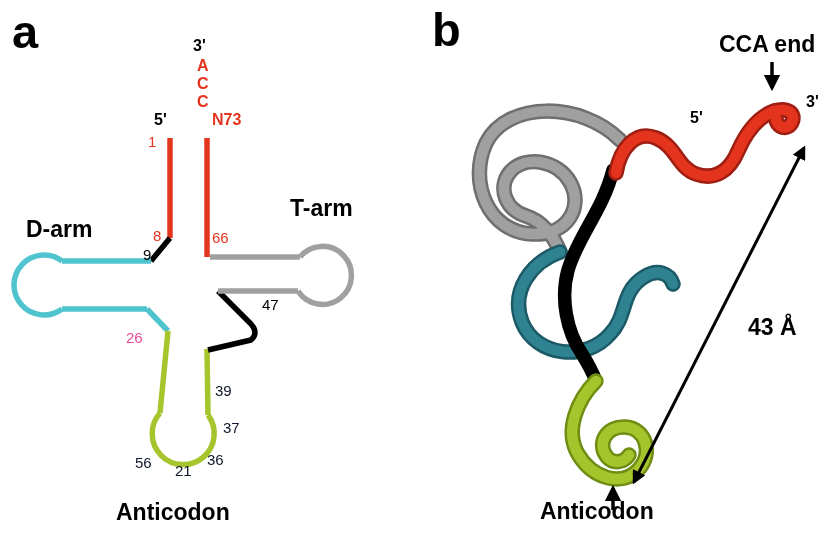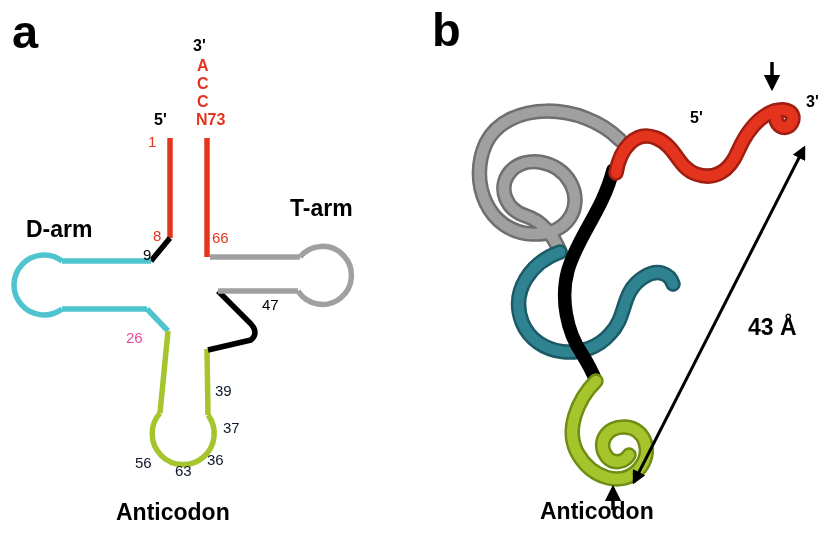--- a/index.html
+++ b/index.html
@@ -49,33 +49,33 @@
         <path d="M 300 257 A 29 29 0 1 1 298 291" stroke="#a0a0a0"></path>
         <path d="M 298 291 L 218 291" stroke="#a0a0a0"></path>
       </g>
     </svg>
 
     <span class="lbl panel-letter" style="left:12px;top:8px">a</span>
     <span class="lbl seq" style="left:193px;top:38px">3'</span>
     <span class="lbl seq red" style="left:197px;top:58px">A</span>
     <span class="lbl seq red" style="left:197px;top:76px">C</span>
     <span class="lbl seq red" style="left:197px;top:94px">C</span>
-    <span class="lbl seq red" style="left:196px;top:112px">N73</span>
+    <span class="lbl seq red" style="left:212px;top:112px">N73</span>
     <span class="lbl seq" style="left:154px;top:112px">5'</span>
 
     <span class="lbl num red" style="left:148px;top:134px">1</span>
     <span class="lbl num red" style="left:153px;top:228px">8</span>
     <span class="lbl num" style="left:143px;top:247px">9</span>
     <span class="lbl num red" style="left:212px;top:230px">66</span>
     <span class="lbl num" style="left:262px;top:297px">47</span>
     <span class="lbl num cyan" style="left:126px;top:330px">26</span>
     <span class="lbl num green" style="left:215px;top:383px">39</span>
     <span class="lbl num green" style="left:223px;top:420px">37</span>
     <span class="lbl num green" style="left:207px;top:452px">36</span>
-    <span class="lbl num green" style="left:175px;top:463px">63</span>
+    <span class="lbl num green" style="left:175px;top:463px">21</span>
     <span class="lbl num green" style="left:135px;top:455px">56</span>
 
     <span class="lbl arm" style="left:26px;top:218px">D-arm</span>
     <span class="lbl arm" style="left:290px;top:197px">T-arm</span>
     <span class="lbl arm" style="left:116px;top:501px">Anticodon</span>
   </section>
 
   <section class="panel panel-b">
     <svg width="420" height="546" viewBox="0 0 420 546">
       <defs>
@@ -102,19 +102,20 @@
       </g>
 
       <g fill="none" stroke="#000000">
         <path d="M 352 62 L 352 88" stroke-width="3.5" marker-end="url(#ah)"></path>
         <path d="M 193 510 L 193 488" stroke-width="3.5" marker-end="url(#ah)"></path>
         <path d="M 384 148 L 214 482" stroke-width="3" marker-start="url(#ah)" marker-end="url(#ah)"></path>
       </g>
     </svg>
 
     <span class="lbl panel-letter" style="left:12px;top:6px">b</span>
+    <span class="lbl big" style="left:299px;top:33px">CCA end</span>
     <span class="lbl seq" style="left:386px;top:94px">3'</span>
     <span class="lbl seq" style="left:270px;top:110px">5'</span>
     <span class="lbl big" style="left:328px;top:316px">43 Å</span>
     <span class="lbl big" style="left:120px;top:500px">Anticodon</span>
   </section>
 
 </figure>
 
 </body></html>

